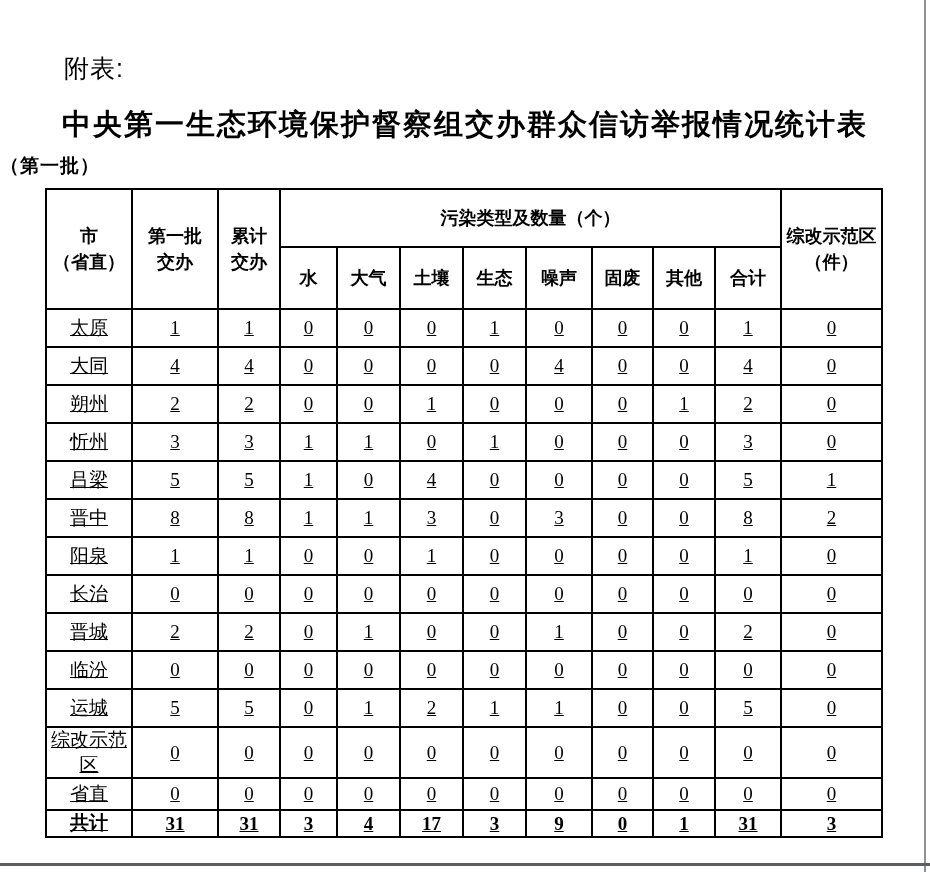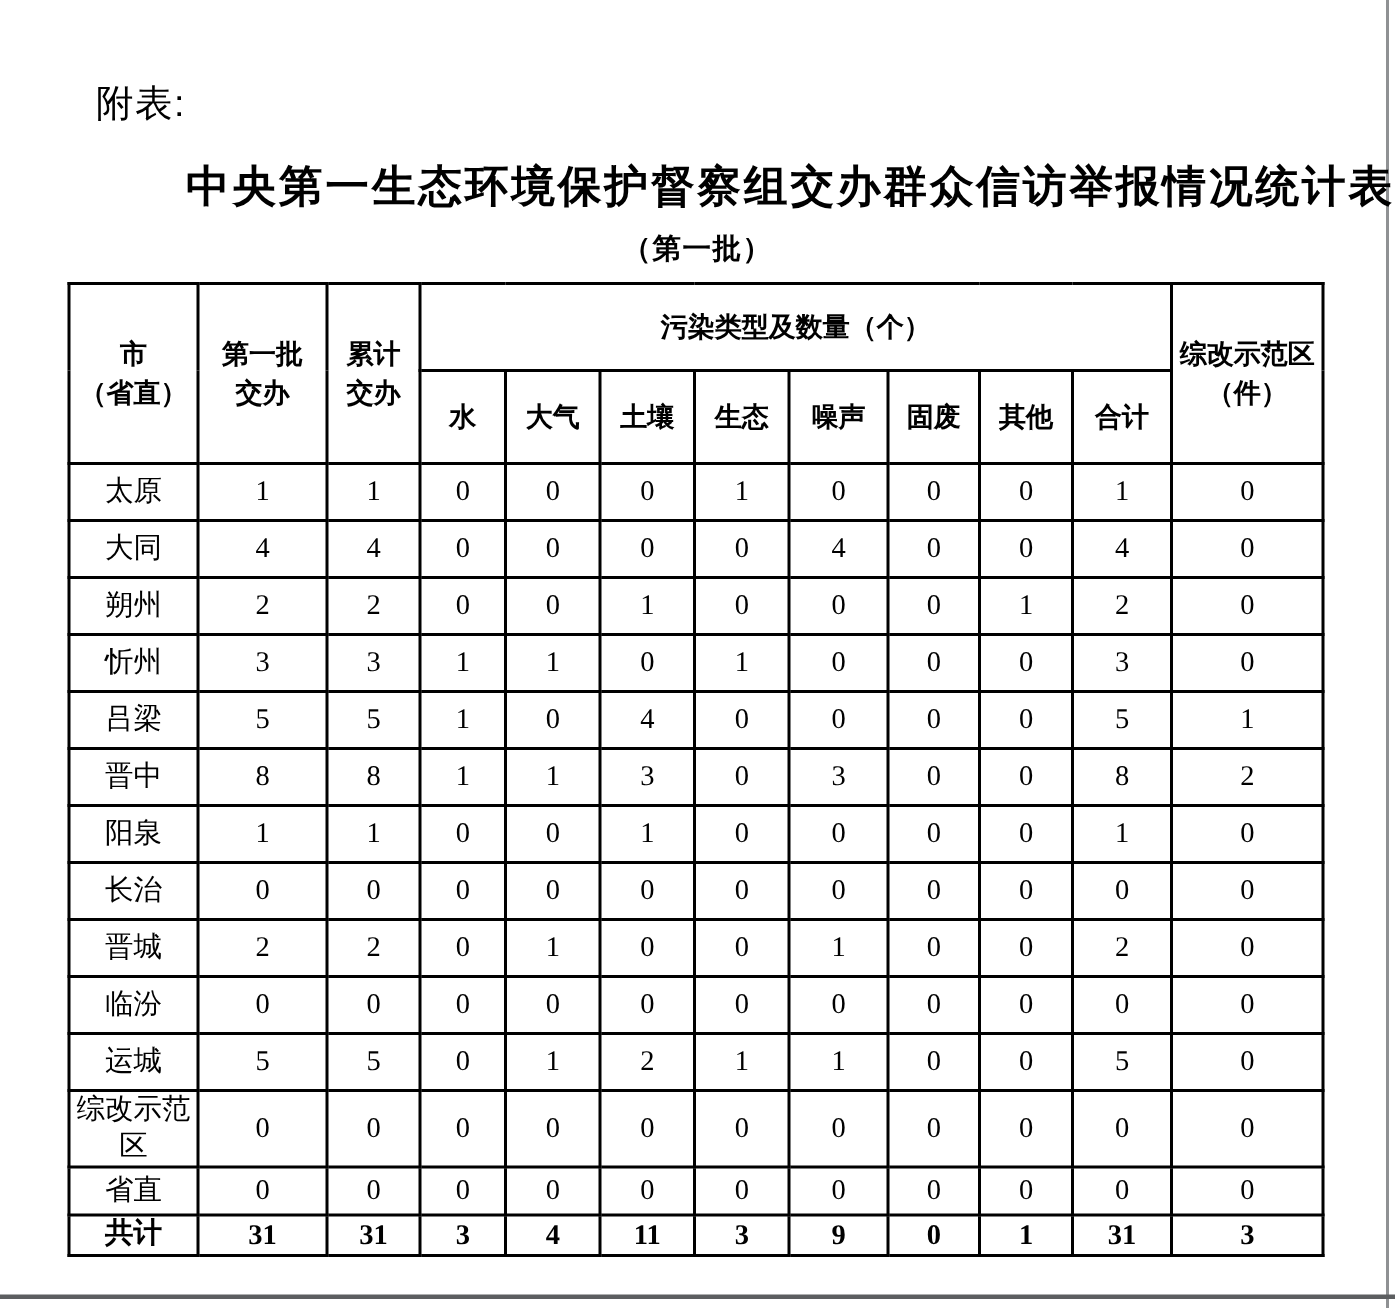--- a/index.html
+++ b/index.html
@@ -39,33 +39,33 @@
     font-size: 25px;
     font-weight: 500;
     letter-spacing: 1px;
     margin-top: 40px;
   }
   .doc-title {
     position: absolute;
     left: 0;
     top: 105px;
     width: 930px;
-    text-align: right;
+    text-align: center;
     font-family: "Liberation Serif", serif;
     font-weight: bold;
     font-size: 29px;
     letter-spacing: 2px;
     white-space: nowrap;
   }
   .doc-subtitle {
     position: absolute;
     left: 0;
     top: 153px;
     width: 930px;
-    text-align: center;
+    text-align: left;
     font-family: "Liberation Serif", serif;
     font-weight: bold;
     font-size: 19px;
     letter-spacing: 1px;
   }
   table.stats {
     position: absolute;
     left: 45px;
     top: 188px;
     width: 836px;
@@ -85,21 +85,21 @@
     font-weight: bold;
     line-height: 1.45;
   }
   tr.head-top { height: 58px; }
   tr.head-sub { height: 62px; }
   table.stats td {
     font-family: "Liberation Serif", serif;
     font-size: 19px;
     font-weight: normal;
   }
-  tbody tr { height: 38px; }
+  tbody tr { height: 38px; text-decoration: underline; }
   tr.tall  { height: 50px; margin-top: 18px; }
   tr.short { height: 32px; border-radius: 10px; }
   tr.total { height: 18px; }
   tr.total td {
     font-weight: bold;
     font-family: "Liberation Serif", serif !important;
   }
   td.city {
     font-size: 17px;
     padding: 0 10px;
@@ -352,21 +352,21 @@
         <td>0</td>
         <td>0</td>
         <td class="key">0</td>
       </tr>
       <tr class="total">
         <td class="city">共计</td>
         <td>31</td>
         <td>31</td>
         <td>3</td>
         <td>4</td>
-        <td>11</td>
+        <td>17</td>
         <td>3</td>
         <td>9</td>
         <td>0</td>
         <td>1</td>
         <td>31</td>
         <td class="key">3</td>
       </tr>
     </tbody>
 </table>
 

